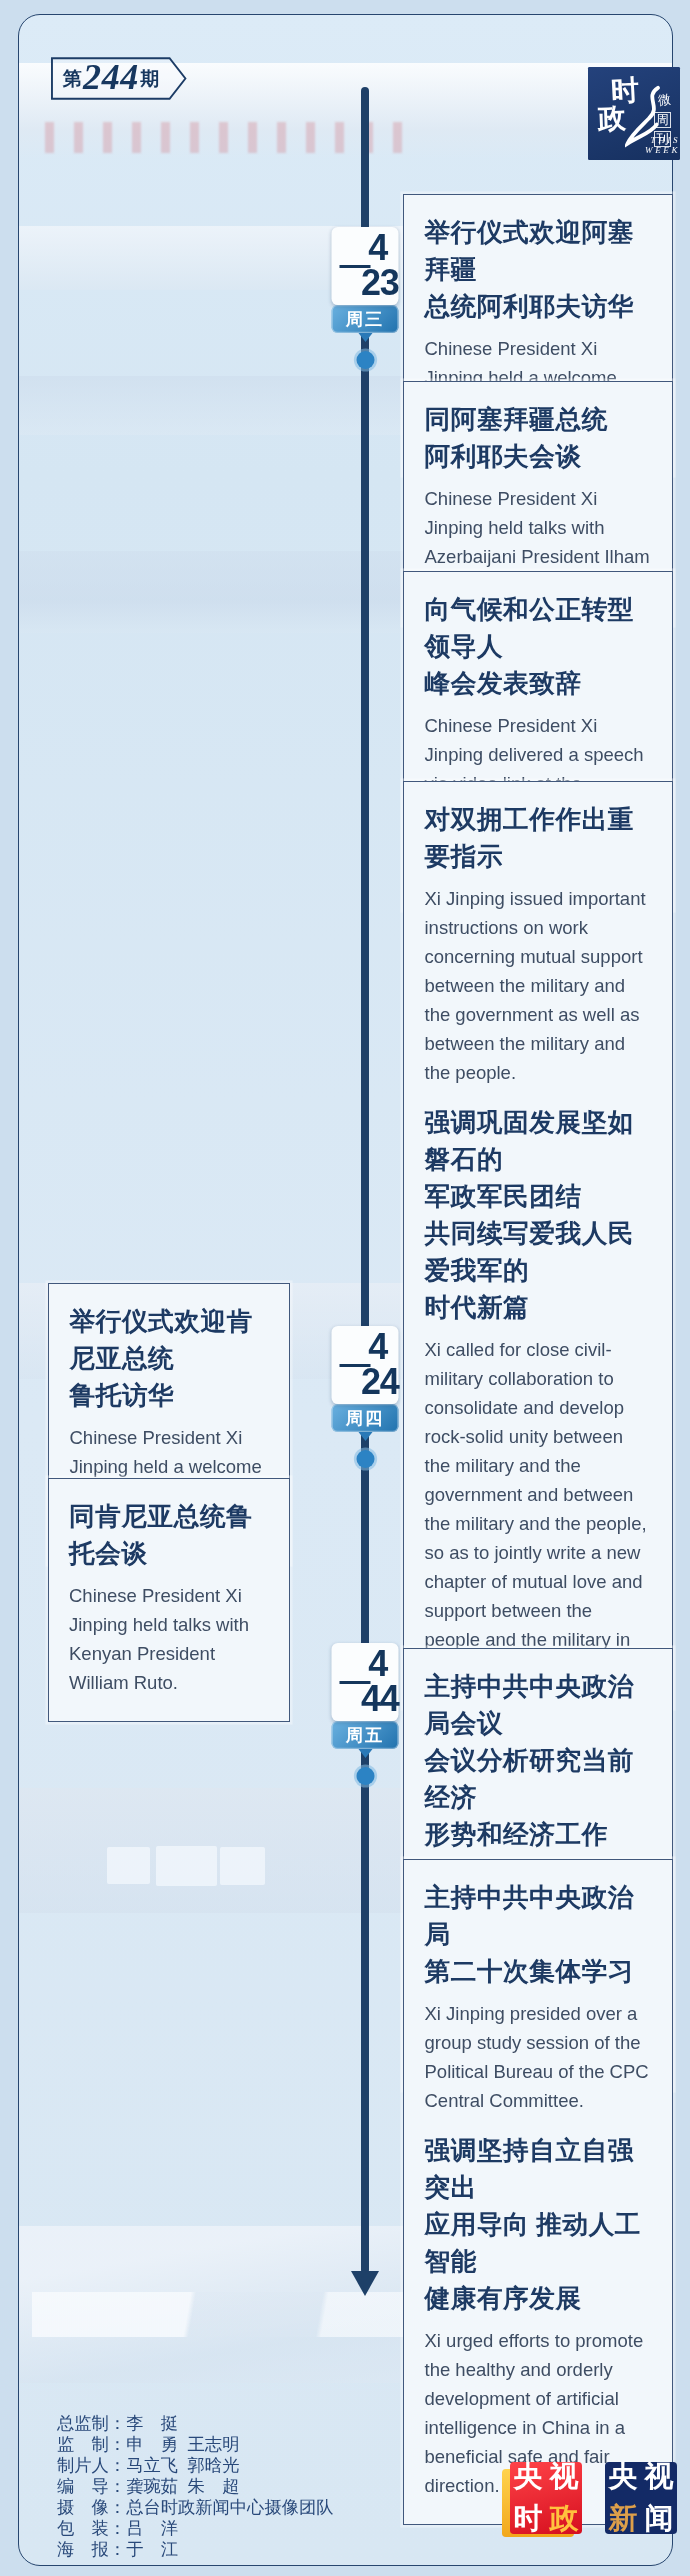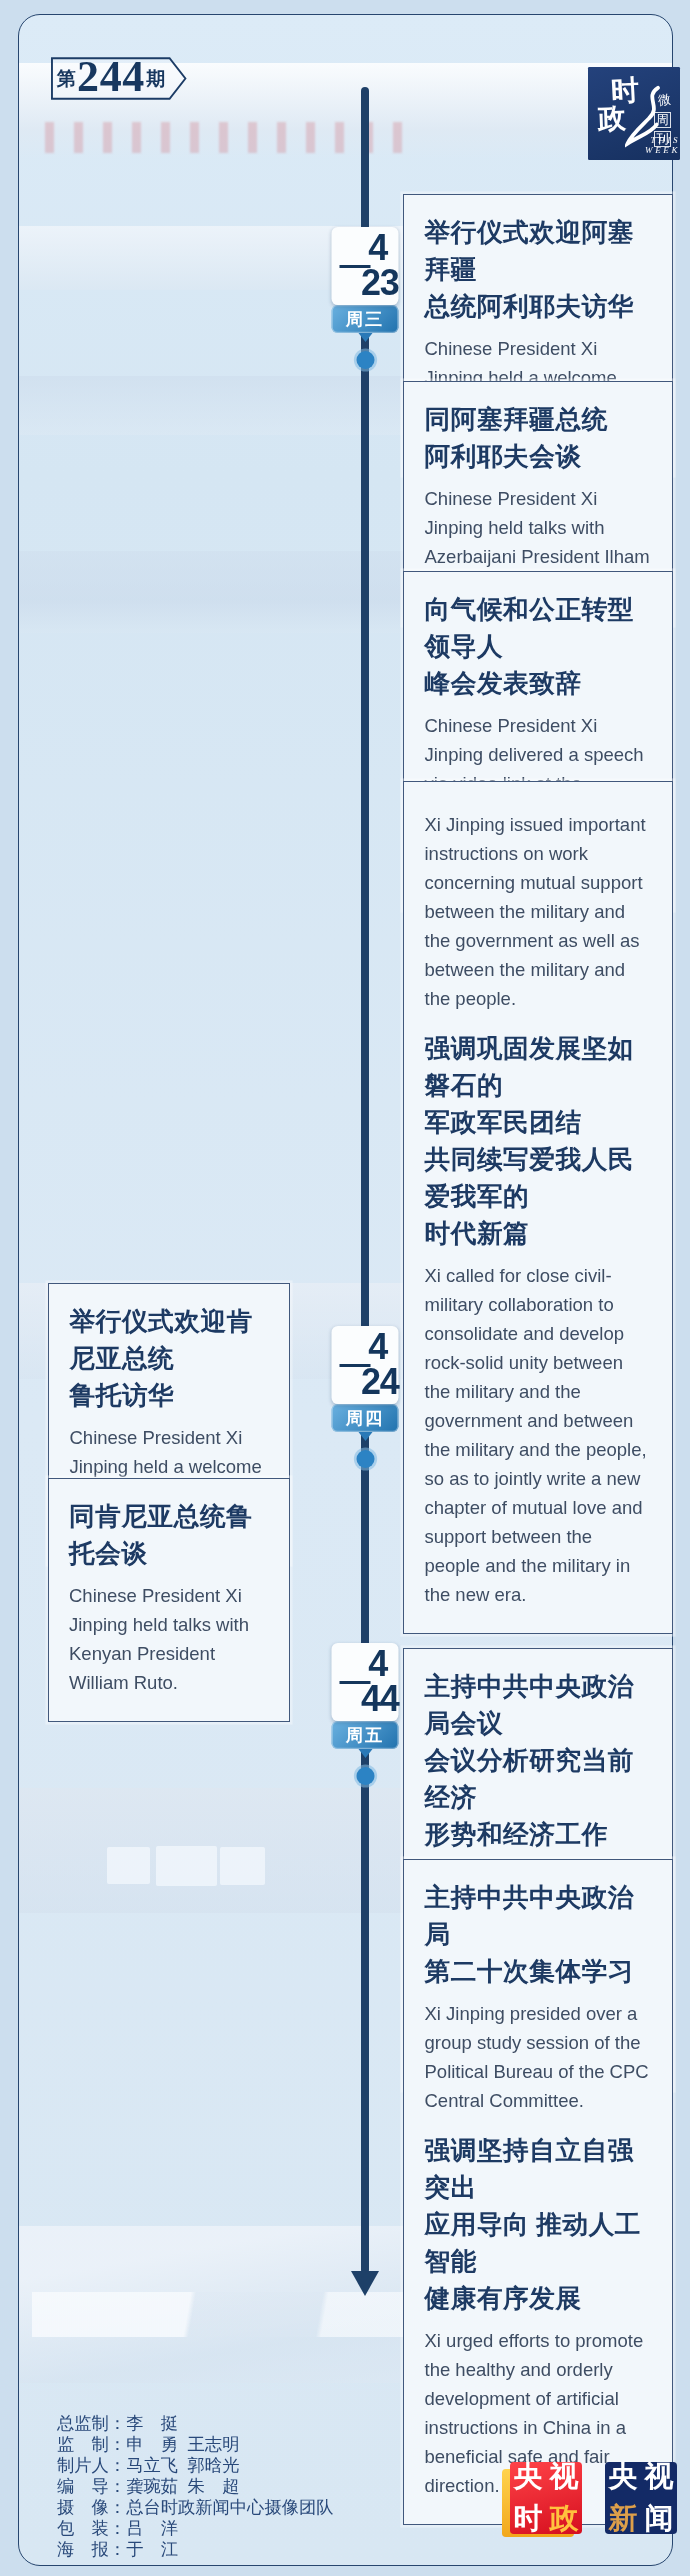--- a/index.html
+++ b/index.html
@@ -20,21 +20,21 @@
   .deskblock{position:absolute;background:rgba(240,246,252,.85);border-radius:1.9px;}
   .strip-g{top:2211px;height:157px;background:linear-gradient(170deg,rgba(236,242,249,.9) 20%,rgba(214,227,240,.55) 60%,rgba(225,235,245,.6));}
   .strip-g2{top:2277px;height:45px;width:80%;left:2%;background:linear-gradient(100deg,rgba(247,250,253,.85) 0 30%,rgba(221,232,243,.3) 31% 55%,rgba(247,250,253,.7) 56% 80%,rgba(221,232,243,.25) 81%);filter:blur(0.6px);}
 
   
   .issue-badge{position:absolute;left:31px;top:42px;width:138px;height:43px;}
   .issue-badge svg{position:absolute;left:0;top:0;}
   .issue-text{position:absolute;left:0;top:0;width:122px;height:43px;display:flex;align-items:center;justify-content:center;
               color:#17375f;font-family:"Liberation Serif","DejaVu Serif",serif;}
   .issue-text .small{font-size:19px;font-weight:700;}
-  .issue-text .big{font-size:44px;font-weight:700;letter-spacing:0.6px;margin:0 1.3px 3.8px 1.3px;}
+  .issue-text .big{font-size:36px;font-weight:700;letter-spacing:0.6px;margin:0 1.3px 3.8px 1.3px;font-style:italic;}
 
   
   .logo-box{position:absolute;left:569px;top:52px;width:92px;height:93px;background:linear-gradient(160deg,#24427c,#16305f);border-radius:1.3px;color:#fff;}
   .logo-zh{position:absolute;font-family:"Liberation Serif","DejaVu Serif",serif;font-weight:700;}
   .logo-shi{left:23px;top:5.1px;font-size:28px;transform:rotate(-3deg);}
   .logo-zheng{left:10.2px;top:33px;font-size:28px;transform:rotate(-2deg);}
   .logo-swoosh{position:absolute;left:37px;top:18px;}
   .logo-v{position:absolute;right:9px;text-align:center;font-size:12.8px;line-height:12.8px;}
   .logo-wei{top:27px;transform:rotate(-6deg);}
   .logo-zhou{top:45px;border:0.6px solid rgba(255,255,255,.85);padding:0.6px 1.3px;}
@@ -173,20 +173,21 @@
       <p>Chinese President Xi Jinping held talks with Azerbaijani President Ilham Aliyev.</p>
     </div>
 
     <div class="card right" style="top:556px;">
       <h3>向气候和公正转型领导人
 峰会发表致辞</h3>
       <p>Chinese President Xi Jinping delivered a speech via video link at the Leaders Meeting on Climate and the Just Transition.</p>
     </div>
 
     <div class="card right" style="top:766px;">
+      <h3>对双拥工作作出重要指示</h3>
       <p>Xi Jinping issued important instructions on work concerning mutual support between the military and the government as well as between the military and the people.</p>
       <h3>强调巩固发展坚如磐石的
 军政军民团结
 共同续写爱我人民爱我军的
 时代新篇</h3>
       <p>Xi called for close civil-military collaboration to consolidate and develop rock-solid unity between the military and the government and between the military and the people, so as to jointly write a new chapter of mutual love and support between the people and the military in the new era.</p>
     </div>
 
     <div class="card left" style="top:1268px;">
       <h3>举行仪式欢迎肯尼亚总统
@@ -206,21 +207,21 @@
       <p>Xi Jinping presided over the meeting of the Political Bureau of the CPC Central Committee to analyze and study the current economic situation and economic work.</p>
     </div>
 
     <div class="card right" style="top:1844px;">
       <h3>主持中共中央政治局
 第二十次集体学习</h3>
       <p>Xi Jinping presided over a group study session of the Political Bureau of the CPC Central Committee.</p>
       <h3>强调坚持自立自强 突出
 应用导向 推动人工智能
 健康有序发展</h3>
-      <p>Xi urged efforts to promote the healthy and orderly development of artificial instructions in China in a beneficial safe and fair direction.</p>
+      <p>Xi urged efforts to promote the healthy and orderly development of artificial intelligence in China in a beneficial safe and fair direction.</p>
     </div>
 
     <div class="credits">
       <div class="row">
         <span class="lab">总监制：</span>
         <span class="val">李　挺</span>
       </div>
       <div class="row">
         <span class="lab">监　制：</span>
         <span class="val">申　勇  王志明</span>

